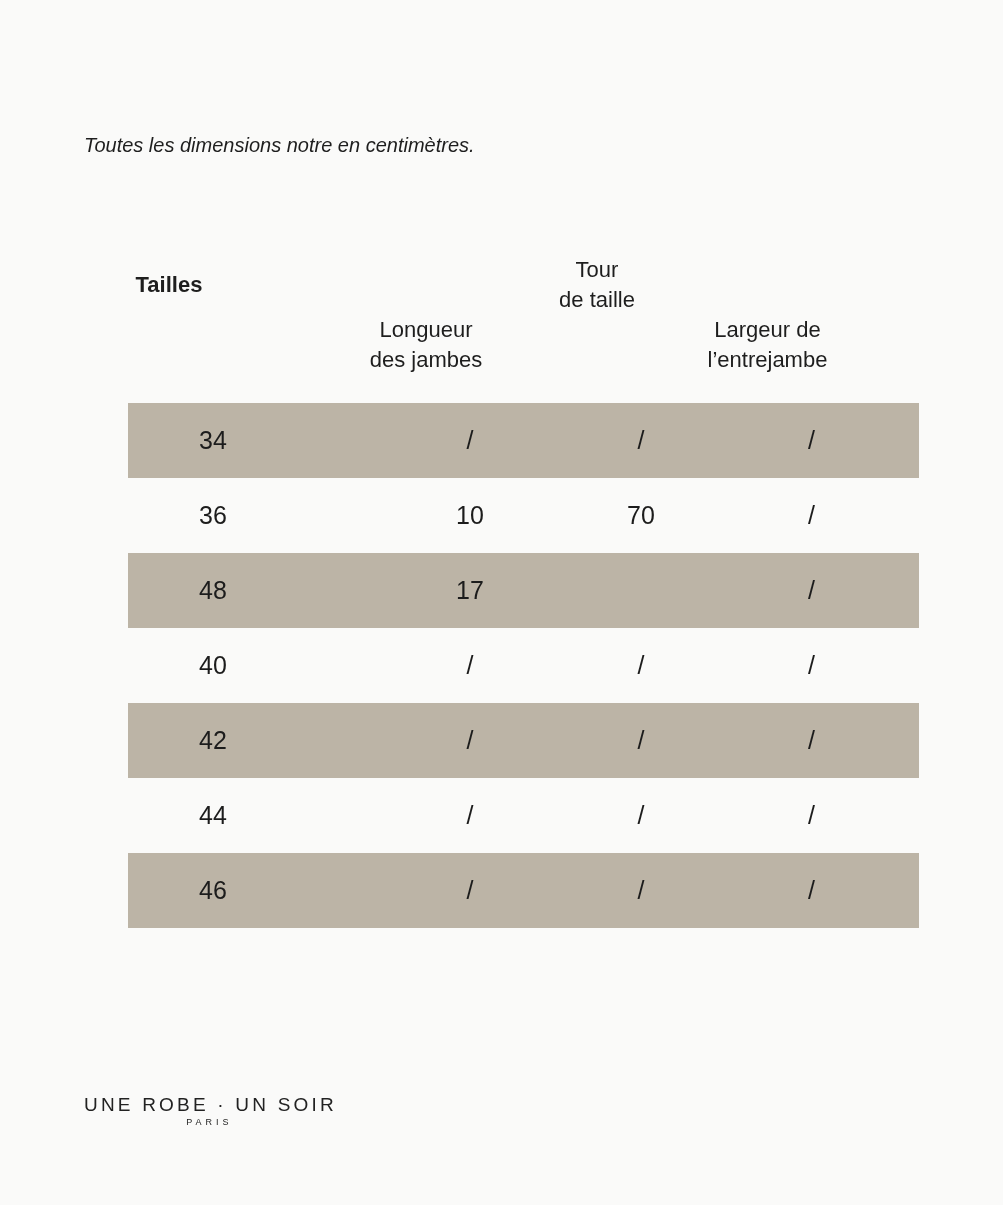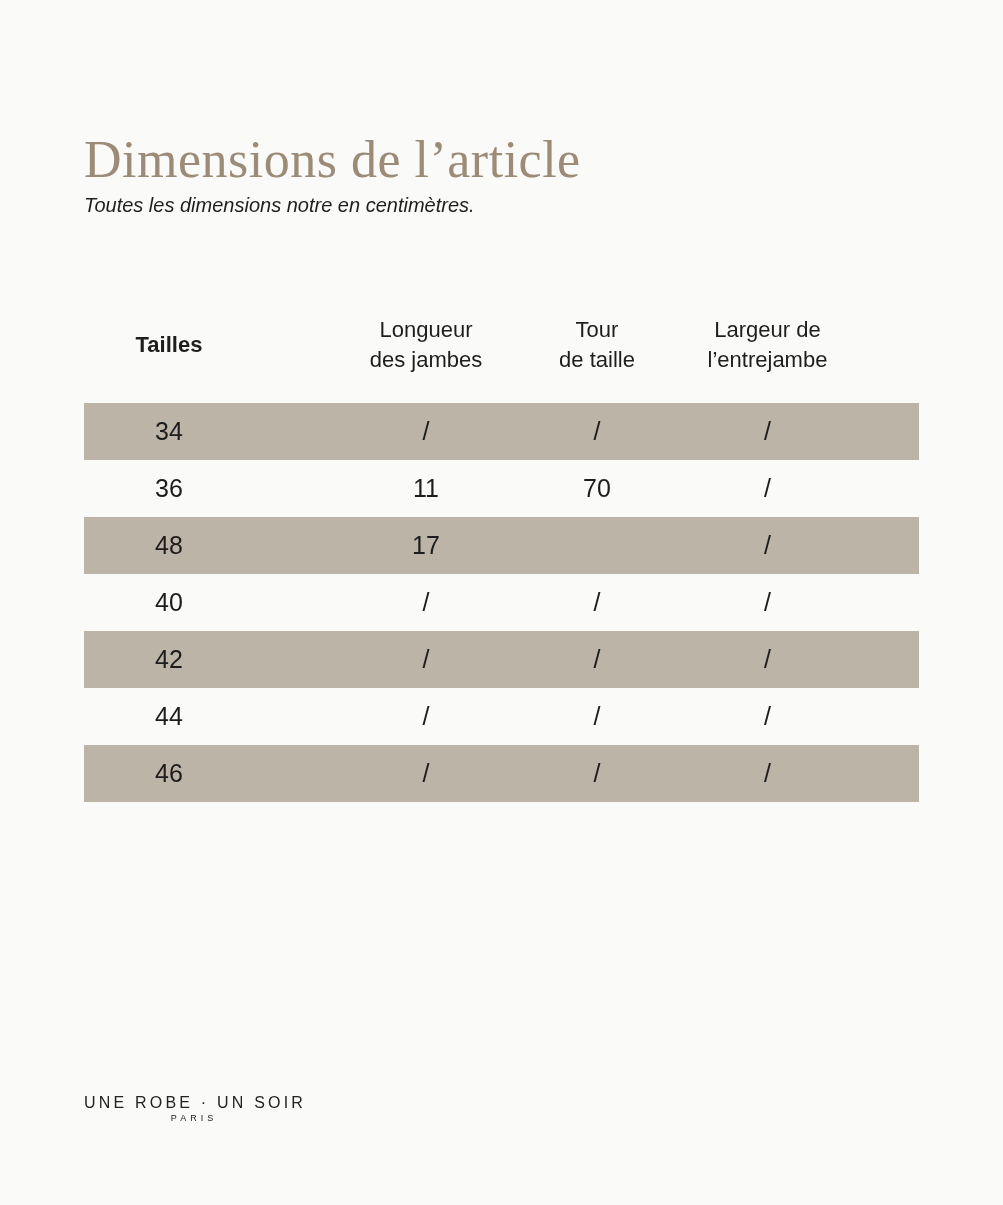--- a/index.html
+++ b/index.html
@@ -68,86 +68,85 @@
     line-height: 30px;
     color: #1e1e1e;
     text-align: center;
     white-space: pre-line;
   }
   .hcell.sizes { grid-column: 1; font-weight: 700; }
   .hcell.col1  { grid-column: 3; }
   .hcell.col2  { grid-column: 4; }
   .hcell.col3  { grid-column: 5; }
 
-  .drow { height: 57px; }
+  .drow { height: 75px; margin-left: 44px; }
   .drow.shaded { background: #bcb4a6; }
 
   .dcell {
     font-size: 25px;
     color: #1c1c1c;
     text-align: center;
   }
   .dcell.size   { grid-column: 1; }
   .dcell.leg    { grid-column: 3; }
   .dcell.waist  { grid-column: 4; }
   .dcell.inseam { grid-column: 5; }
 
   
   .brand {
     position: absolute;
     left: 84px;
     top: 1094px;
     color: #222;
   }
   .brand-main {
-    font-size: 16px;
+    font-size: 19px;
     font-weight: 400;
     letter-spacing: 3.2px;
     white-space: nowrap;
   }
   .brand-sub {
     margin-top: 1px;
     text-align: center;
     font-size: 9px;
     letter-spacing: 4px;
     padding-right: 2px;
   }
 </style>
 </head>
 <body>
 
 <div class="page">
   <div class="content">
 
-    <h1 class="title">Dimensions de l’article</h1>
 
     <p class="intro-note">Toutes les dimensions notre en centimètres.</p>
 
     <div class="size-table">
 
       <div class="trow thead">
         <div class="hcell sizes">Tailles</div>
+        <div class="hcell col2">Tour
+de taille</div>
         <div class="hcell col1">Longueur
 des jambes</div>
-        <div class="hcell col2">Tour
-de taille</div>
         <div class="hcell col3">Largeur de
 l’entrejambe</div>
       </div>
 
       <div class="trow drow shaded">
         <div class="dcell size">34</div>
         <div class="dcell leg">/</div>
         <div class="dcell waist">/</div>
         <div class="dcell inseam">/</div>
       </div>
 
       <div class="trow drow">
         <div class="dcell size">36</div>
-        <div class="dcell leg">11</div>
+        <div class="dcell leg">10</div>
         <div class="dcell waist">70</div>
         <div class="dcell inseam">/</div>
       </div>
 
       <div class="trow drow shaded">
         <div class="dcell size">48</div>
         <div class="dcell leg">17</div>
         <div class="dcell inseam">/</div>
       </div>
 

